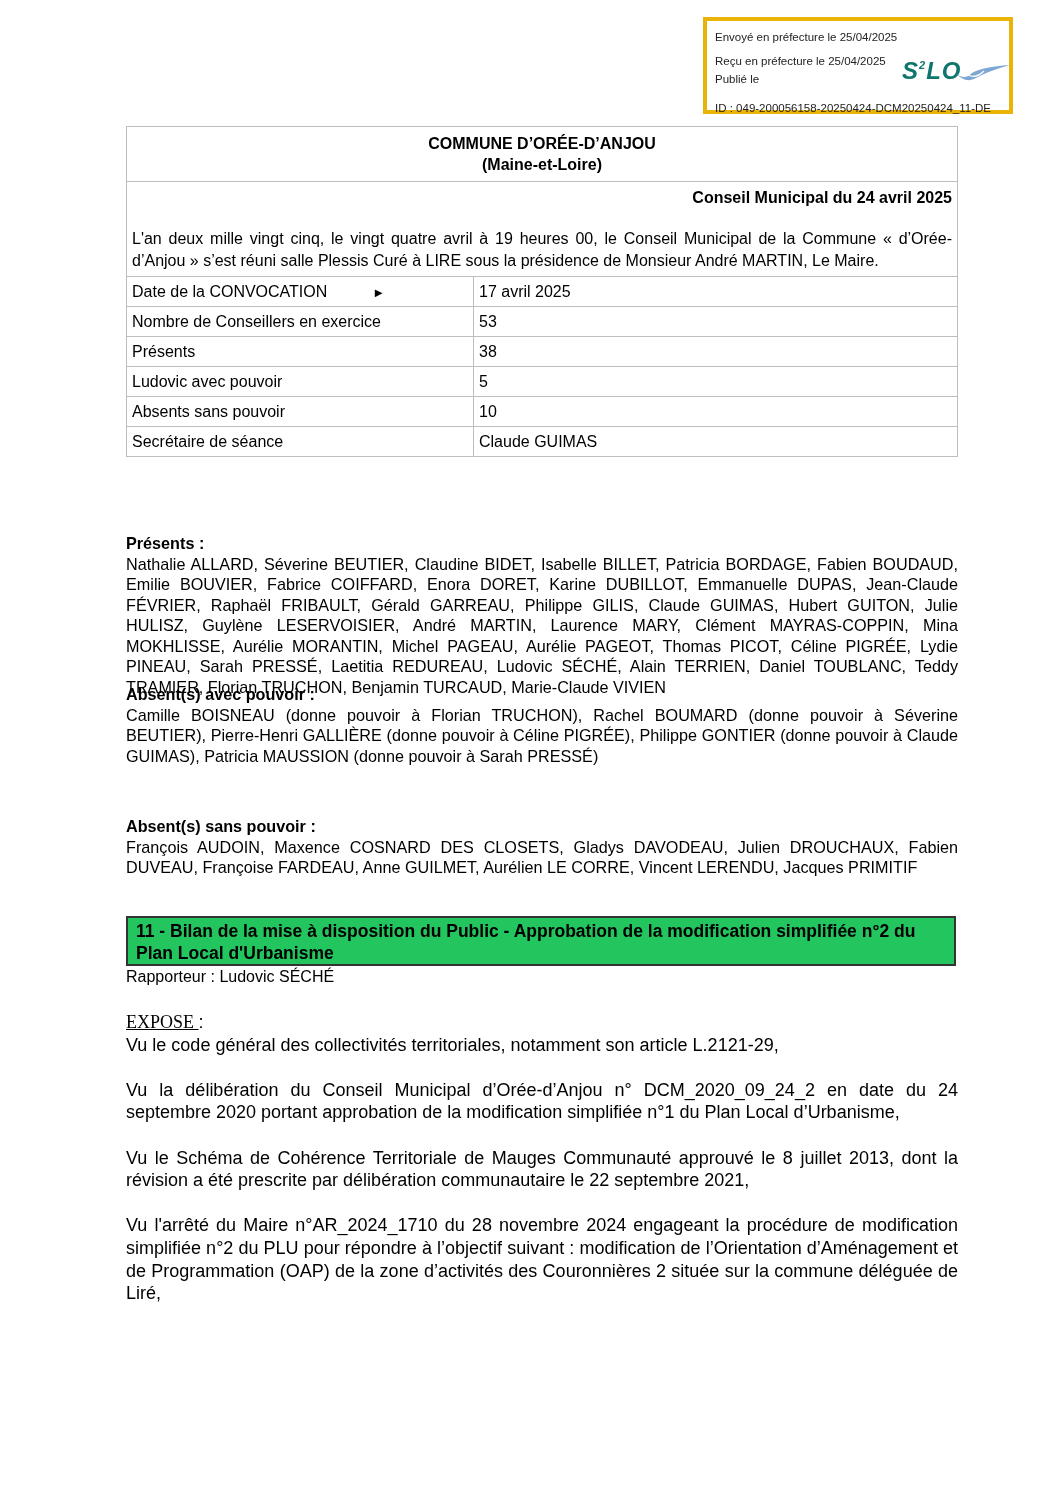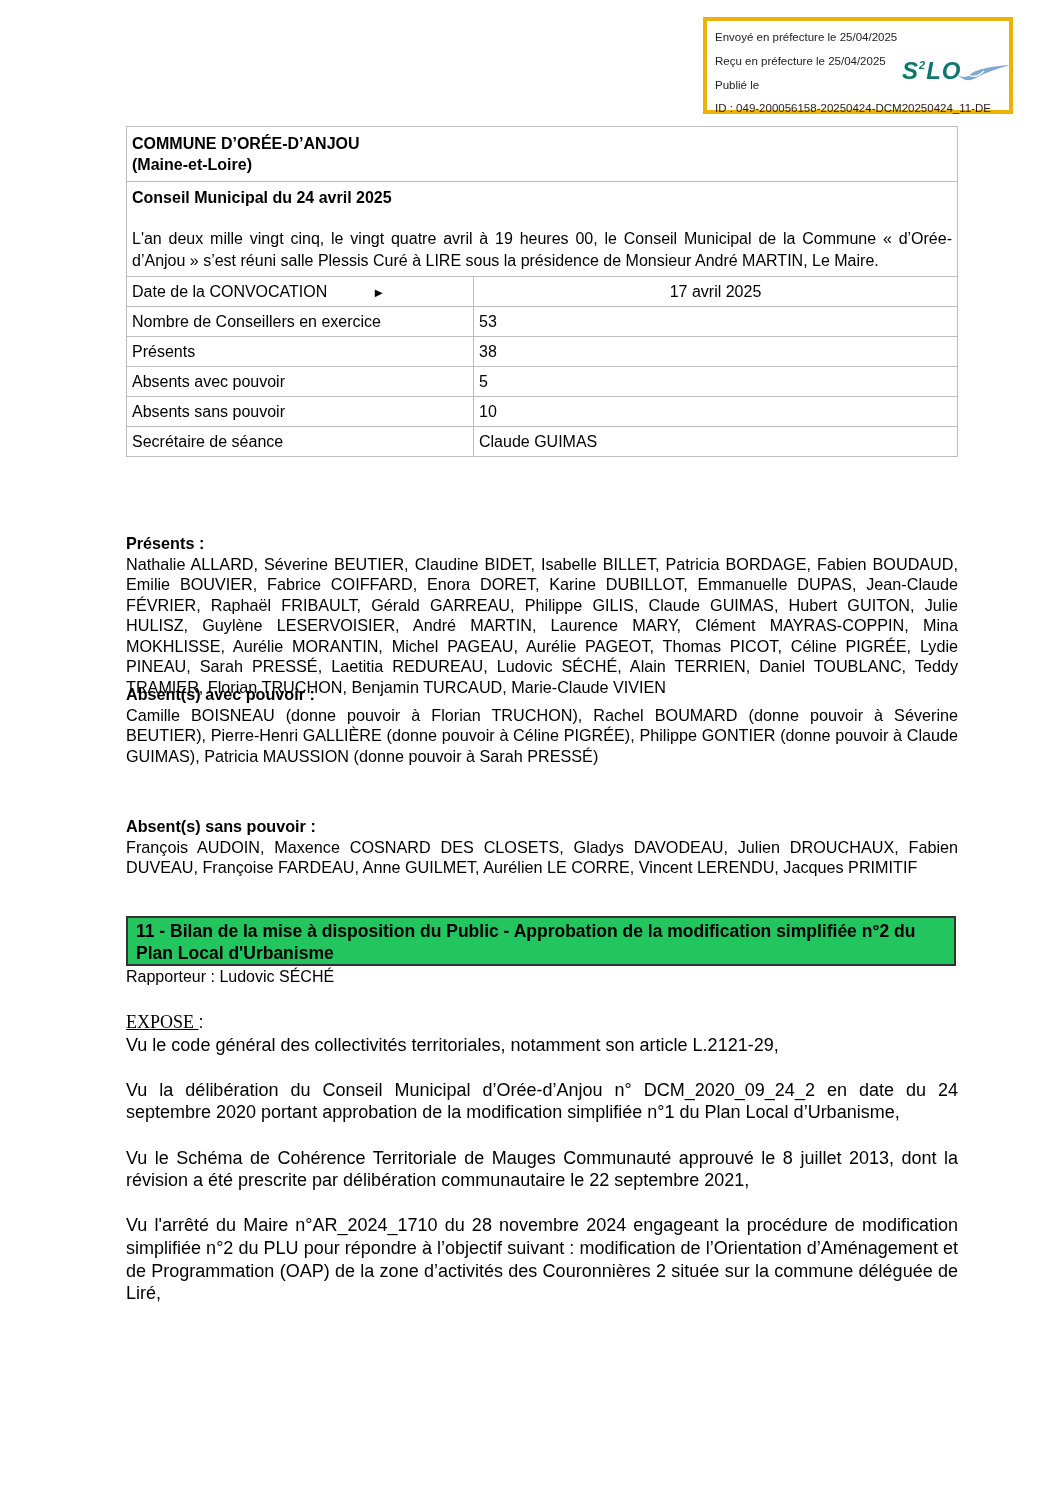--- a/index.html
+++ b/index.html
@@ -9,43 +9,43 @@
            border:4px solid #eab308; box-sizing:border-box; background:#fff; }
   .stamp .line { position:absolute; left:8px; font-size:11.5px; color:#222; white-space:nowrap; }
   .stamp .logo { position:absolute; left:195px; top:36px; width:110px; height:30px; }
   .stamp .logo-text { position:absolute; left:0; top:0; font-size:24px; font-weight:bold;
            font-style:italic; color:#0f766e; letter-spacing:1px; }
   .stamp .logo-text sup { font-size:11px; vertical-align:top; position:relative; top:2px; }
   .stamp svg { position:absolute; left:52px; top:6px; }
 
   table.header { position:absolute; left:126px; top:126px; width:832px; border-collapse:collapse; }
   table.header td { border:1px solid #bdbdbd; font-size:16px; padding:0 5px; height:29px; }
-  .center { text-align:center; }
+  .center { text-align:left; }
   .bold { font-weight:bold; }
-  .title-cell { height:54px !important; font-size:16.5px; font-weight:bold; text-align:left; line-height:21px;margin-left:36px; }
-  .council-cell { height:32px !important; font-size:17px; font-weight:bold; text-align:left; }
+  .title-cell { height:54px !important; font-size:16.5px; font-weight:bold; text-align:center; line-height:21px;margin-left:36px; }
+  .council-cell { height:32px !important; font-size:17px; font-weight:bold; text-align:right; }
   .intro { text-align:justify; line-height:22px; padding:14px 5px 4px 5px !important; height:auto !important; font-size:16.2px; }
   .arrow { display:inline-block; margin-left:45px; font-size:13px; }
 
   .sect { position:absolute; left:126px; width:832px; font-size:16.2px; line-height:20.5px; text-align:justify; }
   .sect .h { font-weight:bold; }
   .agenda { position:absolute; left:126px; top:916px; width:830px; height:50px; box-sizing:border-box;
             background:#22c55e; border:2px solid #333; padding:2px 8px; font-weight:bold; font-size:17.5px; line-height:22px; }
   .rapp { position:absolute; left:126px; top:968px; font-size:16px; }
   .body { position:absolute; left:126px; top:1011px; width:832px; font-size:18px; line-height:22.6px; text-align:justify; }
   .body p { margin:0 0 22.6px 0; }
   .body .expose { text-decoration:underline;font-family:Liberation Serif, serif; }
 </style>
 </head>
 <body>
 
 <div class="stamp">
   <div class="line" style="top:10px">Envoyé en préfecture le 25/04/2025</div>
   <div class="line" style="top:34px">Reçu en préfecture le 25/04/2025</div>
-  <div class="line" style="top:58px">Publié le</div>
+  <div class="line" style="top:52px">Publié le</div>
   <div class="line" style="top:81px">ID : 049-200056158-20250424-DCM20250424_11-DE</div>
   <div class="logo">
     <span class="logo-text"><span>S</span><sup>2</sup><span>LO</span></span>
     <svg width="58" height="20" viewBox="0 0 58 20">
       <path d="M2 10 Q10 18 18 10 Q28 4 56 2 Q34 8 20 16 Q10 20 2 10Z" fill="#7ea7d2"></path>
       <path d="M14 12 Q22 16 30 8" stroke="#fff" stroke-width="1.2" fill="none"></path>
     </svg>
   </div>
 </div>
 
@@ -69,21 +69,21 @@
   </tr>
   <tr>
     <td>Nombre de Conseillers en exercice</td>
     <td>53</td>
   </tr>
   <tr>
     <td>Présents</td>
     <td>38</td>
   </tr>
   <tr>
-    <td>Absents avec pouvoir</td>
+    <td>Ludovic avec pouvoir</td>
     <td>5</td>
   </tr>
   <tr>
     <td>Absents sans pouvoir</td>
     <td>10</td>
   </tr>
   <tr>
     <td>Secrétaire de séance</td>
     <td>Claude GUIMAS</td>
   </tr>

